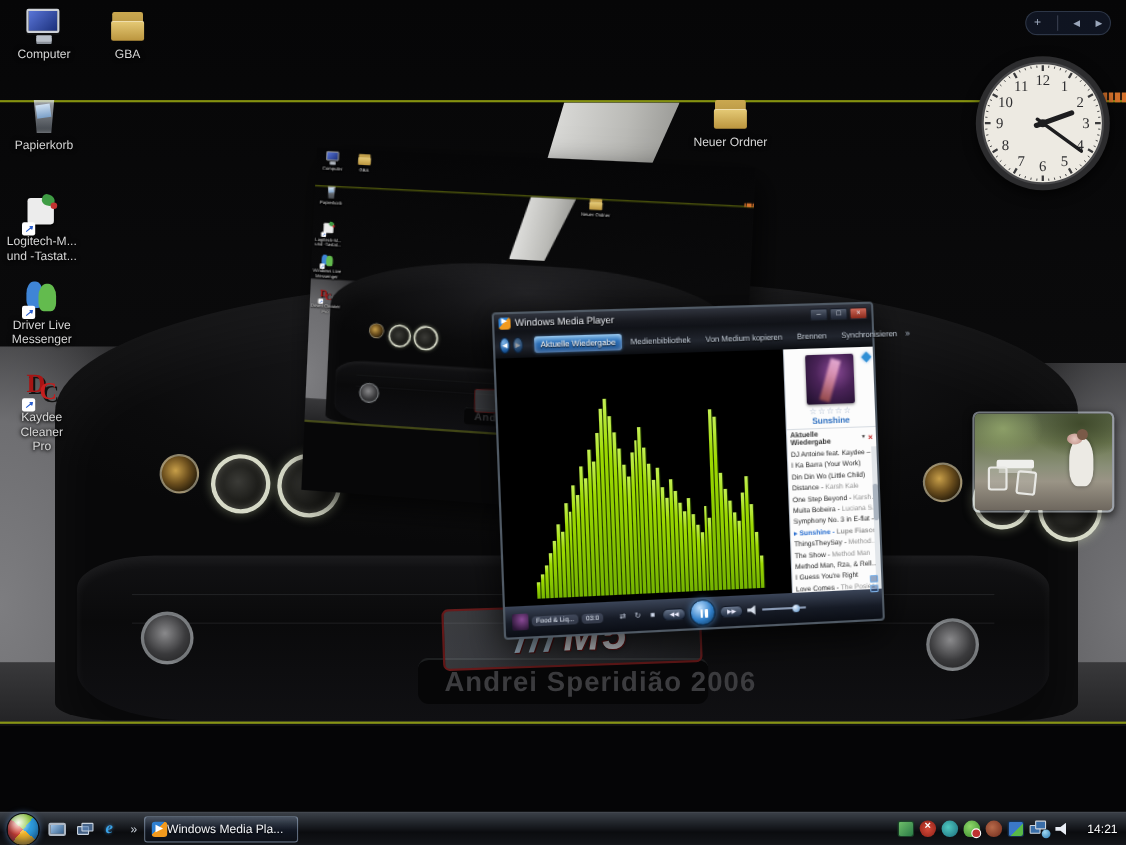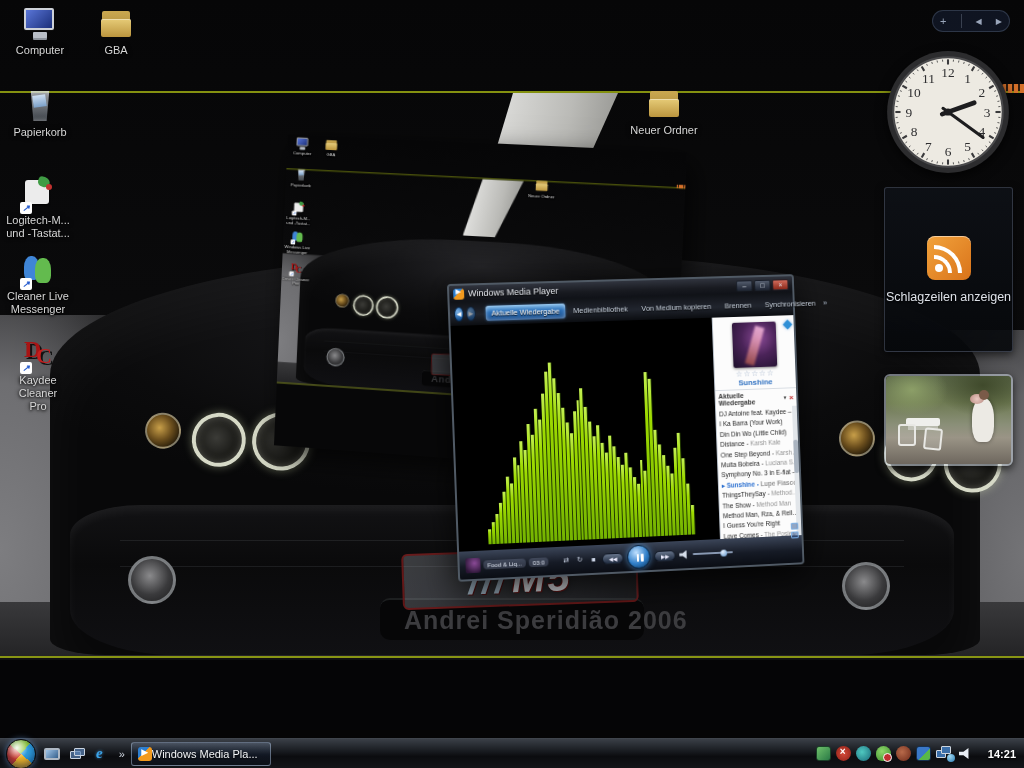--- a/index.html
+++ b/index.html
@@ -255,21 +255,21 @@
   .t5 { background:radial-gradient(circle at 40% 40%,#b86a4a,#6e2a1a); border-radius:50%; }
   .t6 { background:linear-gradient(135deg,#3a78c8 0 55%,#58b848 55%); border:1px solid #16304e; }
   .tnet { position:relative; width:18px; height:15px; }
   .tnet i { position:absolute; width:10px; height:8px; border:1px solid #cdd5de;
     background:#3a6ea8; border-radius:1px; }
   .tnet i:nth-child(1){ left:0; top:4px; } .tnet i:nth-child(2){ left:5px; top:0; }
   .tnet b { position:absolute; right:-1px; bottom:-1px; width:8px; height:8px; border-radius:50%;
     background:radial-gradient(circle at 35% 30%,#9fd8f2,#2a7ab0); }
   .tvol { width:12px; height:11px; background:#e8edf4;
     clip-path:polygon(0 35%, 38% 35%, 80% 0, 80% 100%, 38% 65%, 0 65%); }
-  .ttime { font-size:11px; color:#fff; text-shadow:0 1px 2px #000; margin-left:12px;font-weight:bold; }
+  .ttime { font-size:11px; color:#fff; text-shadow:0 1px 2px #000; margin-left:12px; }
 </style>
 </head>
 <body>
 
 <div id="desktop">
 
   <div class="scene" id="scene">
     <div class="grayL"></div>
     <div class="grayR"></div>
     <div class="floor"></div>
@@ -430,21 +430,21 @@
         </div>
         <div class="ilbl">Logitech-M...
 und -Tastat...</div>
       </div>
       <div class="desk-icon" style="left: 0px; top: 252px;">
         <div class="ico">
           <i class="p1"></i>
           <i class="p2"></i>
           <i class="sc-arrow">↗</i>
         </div>
-        <div class="ilbl">Cleaner Live
+        <div class="ilbl">Driver Live
 Messenger</div>
       </div>
       <div class="desk-icon" style="left: 0px; top: 336px;">
         <div class="ico">
           <i class="dcD">D</i>
           <i class="dcC">C</i>
           <i class="sc-arrow">↗</i>
         </div>
         <div class="ilbl">Kaydee Cleaner
 Pro</div>
@@ -678,28 +678,20 @@
         <text x="43" y="99.40896534380866" text-anchor="middle" font-size="13" font-family="Liberation Serif, serif" fill="#2e2e30">7</text>
         <text x="29.09103465619134" y="85.50000000000001" text-anchor="middle" font-size="13" font-family="Liberation Serif, serif" fill="#2e2e30">8</text>
         <text x="24" y="66.5" text-anchor="middle" font-size="13" font-family="Liberation Serif, serif" fill="#2e2e30">9</text>
         <text x="29.091034656191333" y="47.5" text-anchor="middle" font-size="13" font-family="Liberation Serif, serif" fill="#2e2e30">10</text>
         <text x="42.999999999999986" y="33.59103465619134" text-anchor="middle" font-size="13" font-family="Liberation Serif, serif" fill="#2e2e30">11</text>
         <line x1="56.34415105344693" y1="64.00284115540262" x2="87.45132025948881" y2="52.98721480068818" stroke="#1d1d1f" stroke-width="4.5" stroke-linecap="round"></line>
         <line x1="57.14589803375031" y1="58.47328848624516" x2="95.97871376374779" y2="86.68698059628386" stroke="#1d1d1f" stroke-width="3" stroke-linecap="round"></line>
         <circle cx="62" cy="62" r="3.5" fill="#1d1d1f"></circle>
       </svg></div>
 
-  <div class="rss-g">
-    <div class="rss-icon">
-      <i class="rss-a2"></i>
-      <i class="rss-a1"></i>
-      <i class="rss-dot"></i>
-    </div>
-    <div class="rss-lbl">Schlagzeilen anzeigen</div>
-  </div>
 
   <div class="photo-g">
     <div class="ph-bg"></div>
     <div class="ph-foliage"></div>
     <div class="ph-table"></div>
     <div class="ph-chair ph-c1"></div>
     <div class="ph-chair ph-c2"></div>
     <div class="ph-person"></div>
     <div class="ph-bouquet"></div>
     <div class="ph-head"></div>

